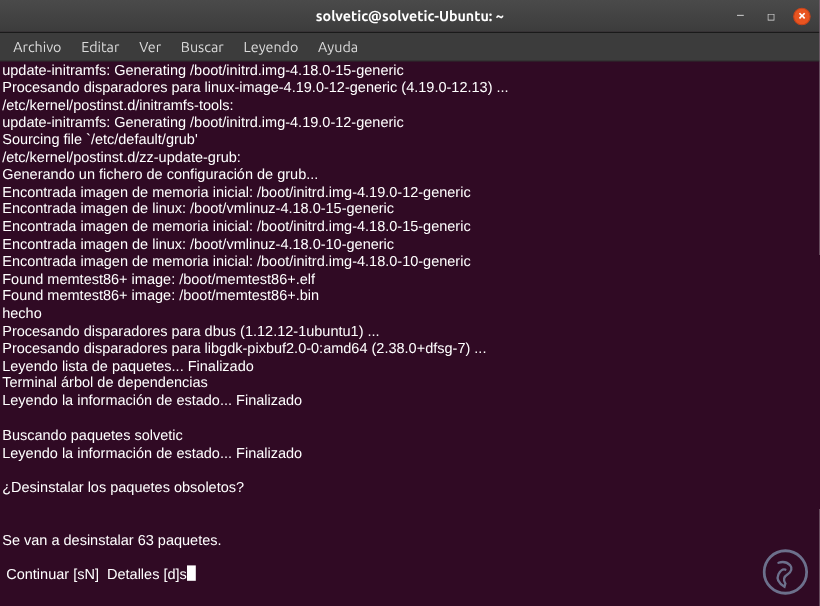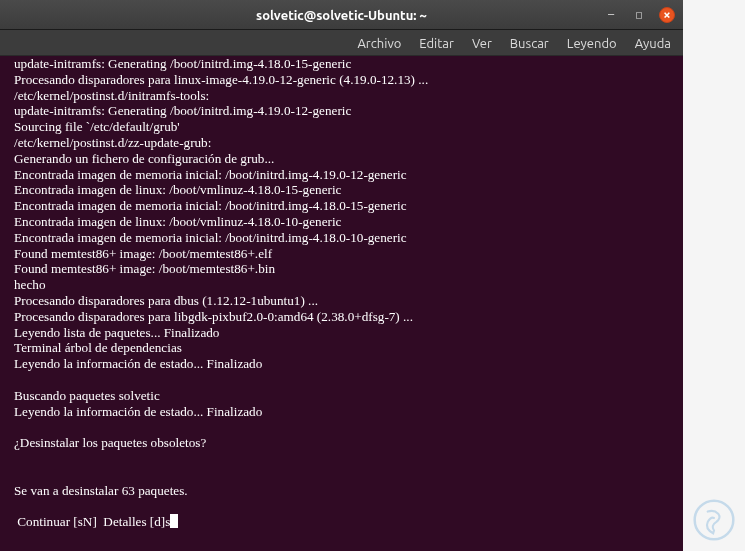--- a/index.html
+++ b/index.html
@@ -9,21 +9,21 @@
     }
     body {
       width: 745px;
       height: 551px;
       background: #f5f5f5;
       font-family: "Ubuntu Mono", "DejaVu Sans Mono", monospace;
       position: relative;
       overflow: hidden;
     }
     .window {
-      width: 683px;
+      width: 745px;
       height: 551px;
       background: #2d0922;
       display: flex;
       flex-direction: column;
     }
     .titlebar {
       height: 30px;
       background: linear-gradient(to bottom, #4a4a4a, #3c3c3c);
       display: flex;
       align-items: center;
@@ -85,42 +85,40 @@
       line-height: 1;
     }
     .menubar {
       height: 26px;
       background: #3c3c3c;
       display: flex;
       align-items: center;
       padding: 0 4px;
       gap: 2px;
       border-bottom: 1px solid #2a2a2a;
-      justify-content: flex-end;
     }
     .menu-item {
       color: #dcdcdc;
       font-family: Ubuntu, sans-serif;
       font-size: 13px;
       padding: 3px 8px;
       cursor: pointer;
     }
     .terminal-content {
       flex: 1;
       background: #300a24;
       padding: 0 2px;
       overflow: hidden;
     }
     .terminal-line {
       color: #ffffff;
-      font-family: Liberation Serif, serif;
+      font-family: Liberation Sans, sans-serif;
       font-size: 13.2px;
       line-height: 15.8px;
       white-space: pre;
-      margin-left: 12px;
     }
     .terminal-line.empty {
       height: 15.8px;
     }
     .cursor-block {
       display: inline-block;
       width: 8px;
       height: 14px;
       background: #ffffff;
       vertical-align: text-bottom;

